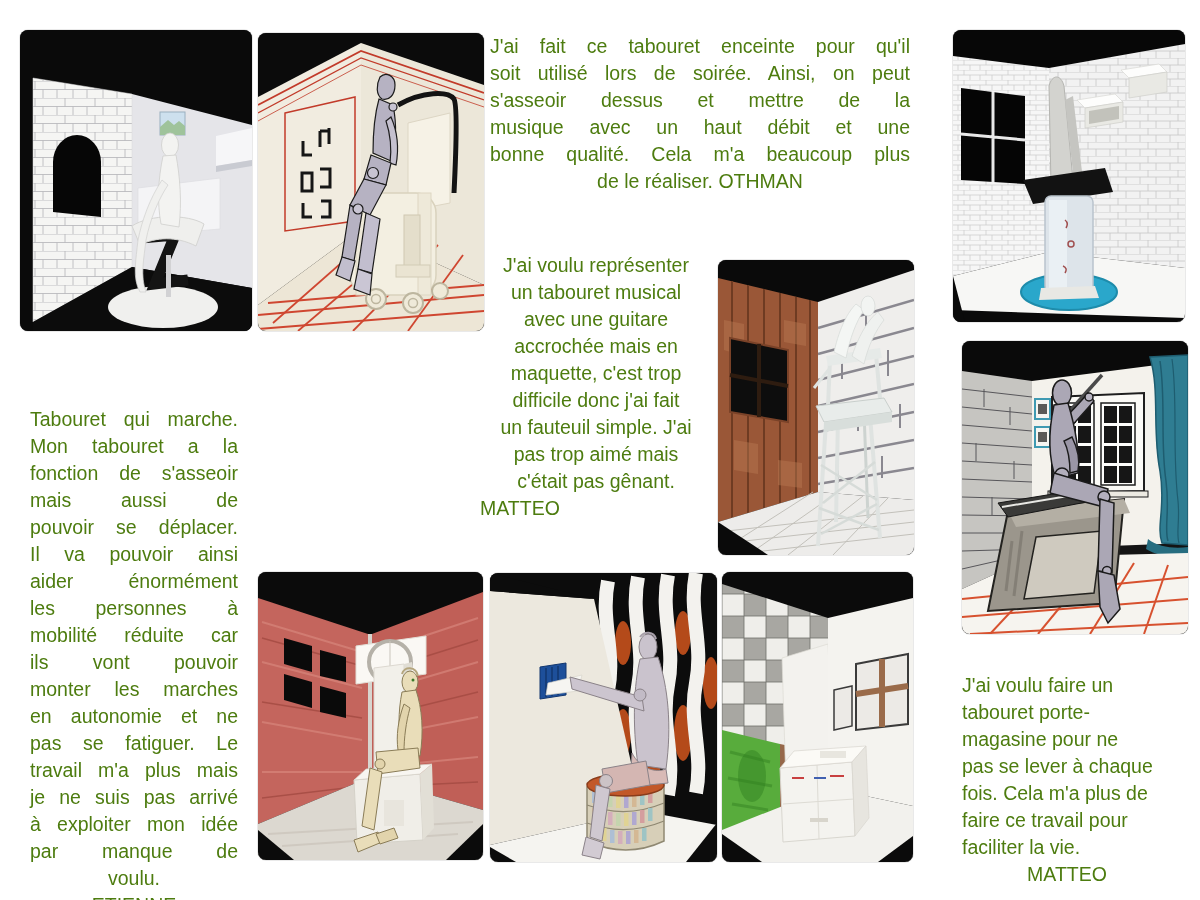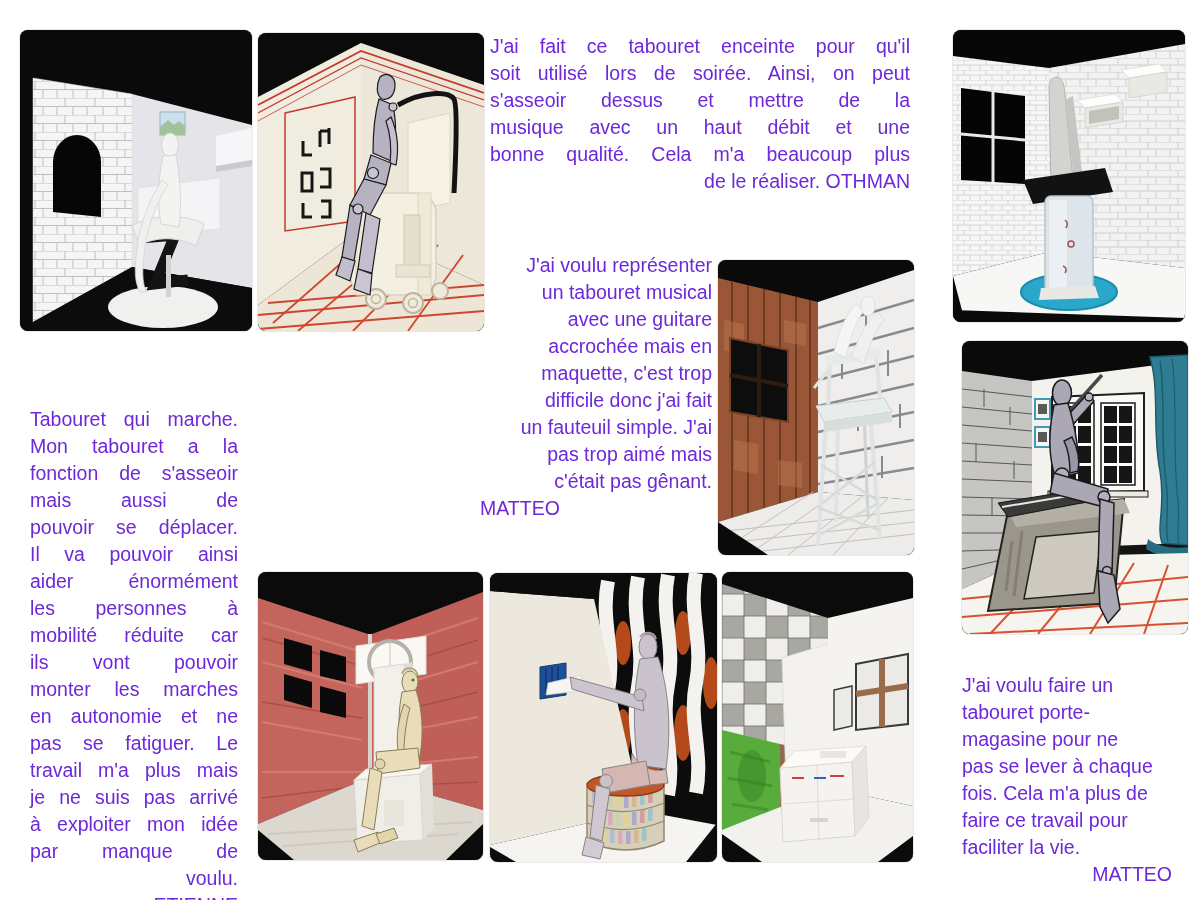--- a/index.html
+++ b/index.html
@@ -1,24 +1,24 @@
 <!DOCTYPE html>
 <html><head>
 <meta charset="utf-8">
 <style>
   html,body{margin:0;padding:0;background:#ffffff;}
   #page{
     position:relative;width:1200px;height:900px;background:#ffffff;
     font-family:"Liberation Sans", sans-serif;color:#000;overflow:hidden;
   }
-  .caption{position:absolute;font-size:19.5px;line-height:27px;color:#6d28d9;}
+  .caption{position:absolute;font-size:19.5px;line-height:27px;color:#4d7c0f;}
   .just{white-space:pre-line;text-align:justify;text-align-last:justify;text-justify:inter-word;}
-  .pre-right{white-space:pre-line;text-align:right;}
+  .pre-right{white-space:pre-line;text-align:center;}
   .pre-left{white-space:pre-line;text-align:left;}
-  .cap-line{text-align:right;}
+  .cap-line{text-align:center;}
   .photo{position:absolute;border-radius:8px;overflow:hidden;
          box-shadow:0 0 0 1px #e9e9e9, inset 0 0 6px rgba(255,255,255,.6);background:#000;}
   .photo svg{display:block;width:100%;height:100%;}
 </style>
 </head>
 <body>
 
 <div id="page">
 
   <div class="photo" style="left:20px;top:30px;width:232px;height:301px;">

